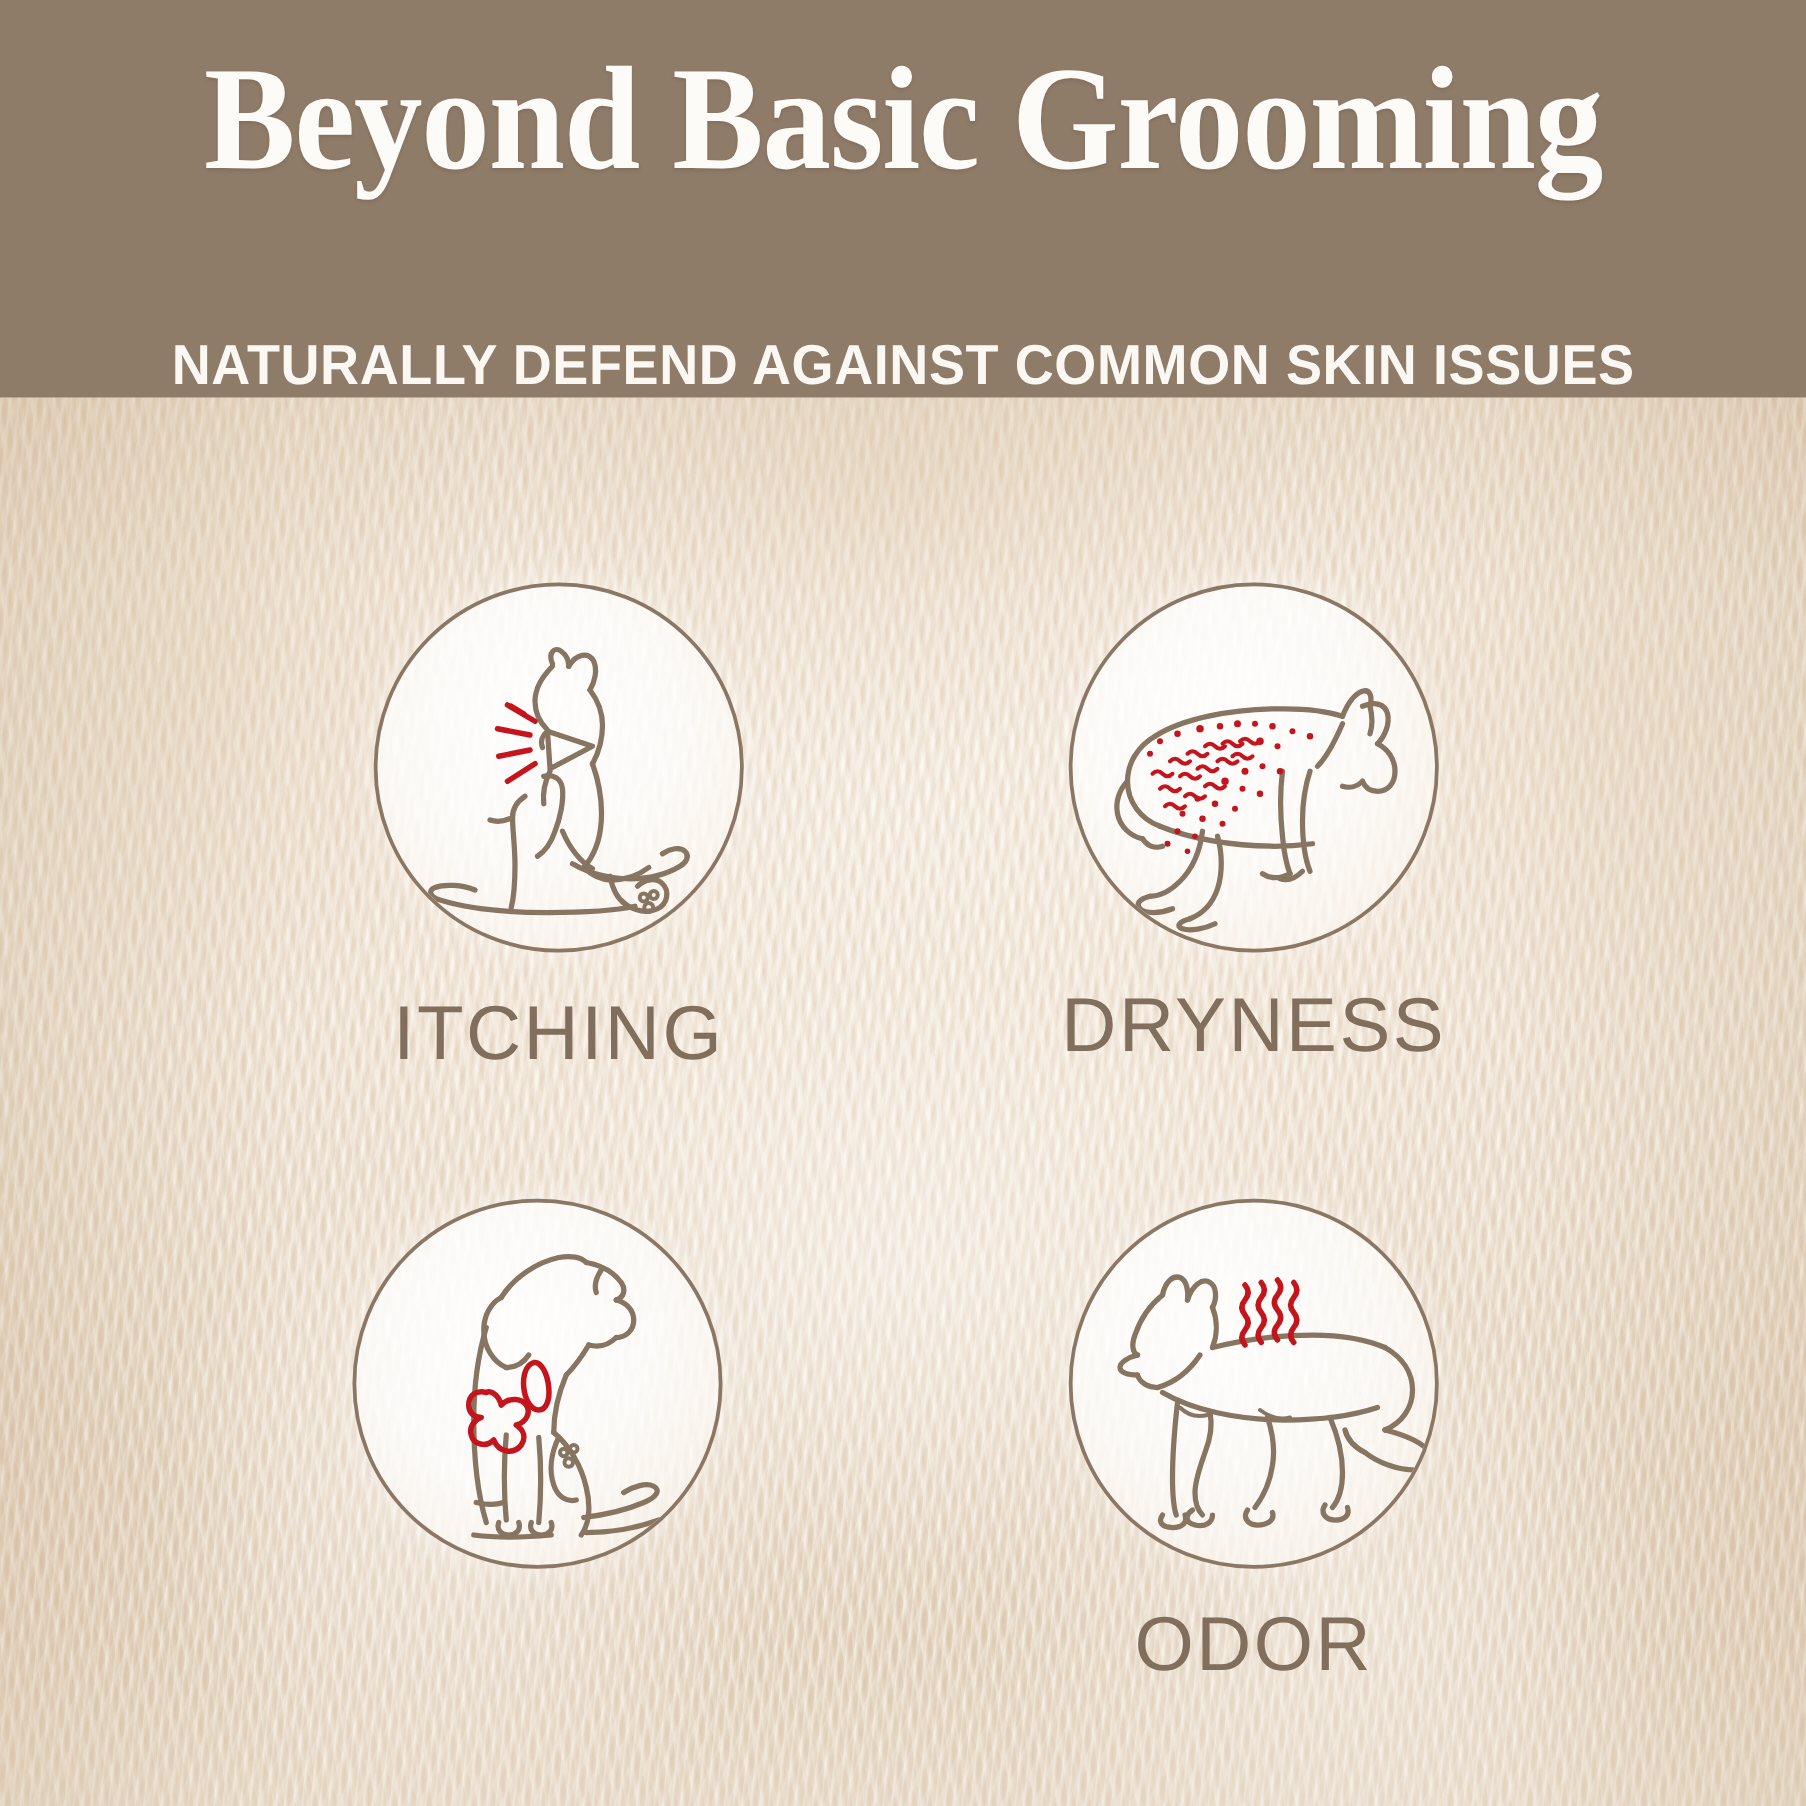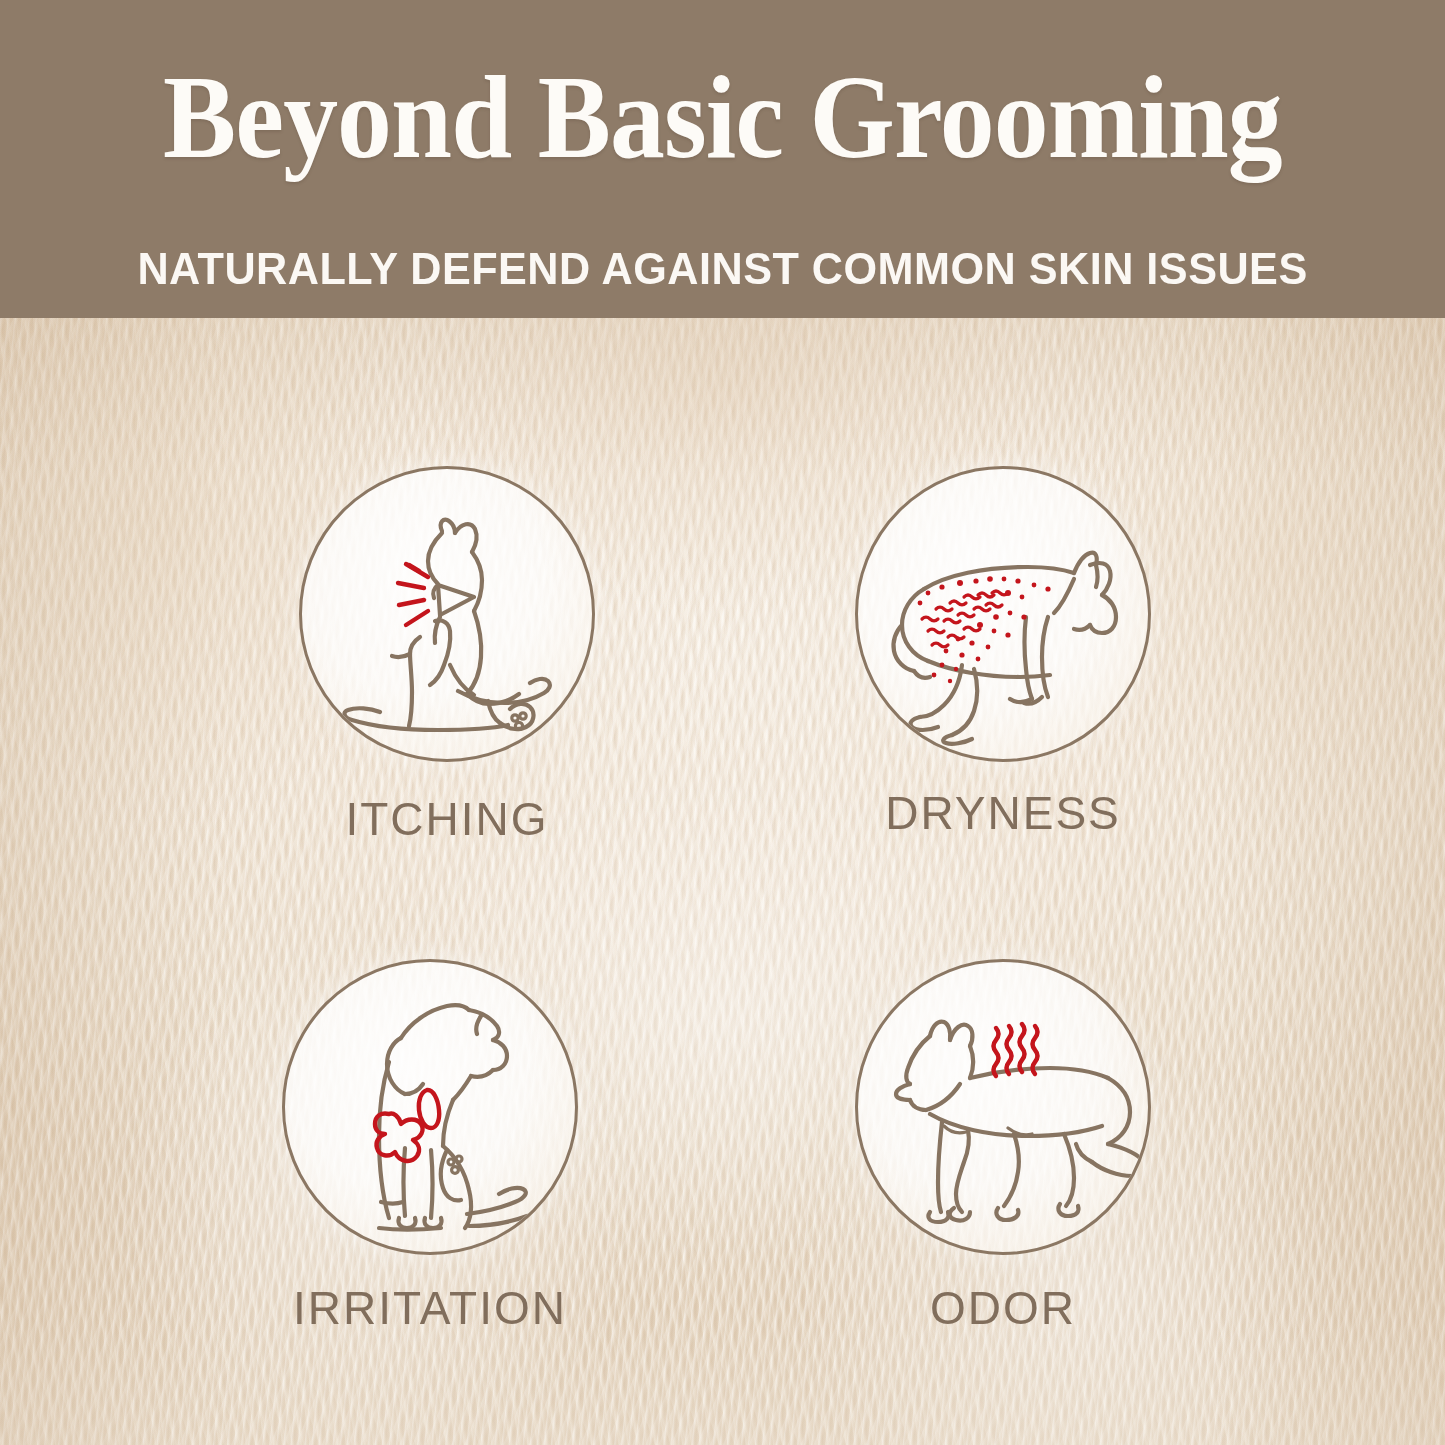--- a/index.html
+++ b/index.html
@@ -21,21 +21,21 @@
   .header{
     position:absolute;
     top:0; left:0;
     width:1445px;
     height:318px;
     background:#8e7b68;
     z-index:40;
     display:flex;
     flex-direction:column;
     align-items:center;
-    justify-content:center;
+    justify-content:space-between;
     gap:40px;
   }
   .title{
     margin-top:36px;
     color:#fdfbf7;
     font-family:"Liberation Serif", serif;
     font-weight:bold;
     font-size:118px;
     line-height:1.0;
     letter-spacing:-1px;
@@ -169,21 +169,21 @@
     top:0; left:0;
     width:296px;
     height:296px;
     display:block;
   }
   .label{
     margin-top:28px;
     color:#816e5c;
     font-family:"Liberation Sans", sans-serif;
     font-weight:normal;
-    font-size:46px;
+    font-size:61px;
     letter-spacing:2px;
     white-space:nowrap;
     line-height:1;
   }
   .cell.c1 .label{ margin-top:34px; }
   .cell.c2 .label{ }
   .cell.c3 .label{ margin-top:30px; }
   .cell.c4 .label{ margin-top:30px; }
 
   .dog-stroke{ fill:none; stroke:#877461; stroke-width:4.2; stroke-linecap:round; stroke-linejoin:round; }
@@ -367,21 +367,20 @@
           <path class="dog-stroke" d="M182 252 c16 -2 34 -6 48 -12 c10 -4 14 -10 8 -13 c-6 -3 -16 0 -24 5"></path>
           <path class="dog-stroke" d="M184 264 c20 0 42 -4 58 -10"></path>
 
           <path class="dog-stroke" d="M94 266 c16 2 40 2 62 0"></path>
           <path class="dog-stroke" d="M96 240 c8 2 16 2 22 0"></path>
 
           <path class="red-stroke" d="M104 152 c-8 -2 -14 2 -14 10 c0 6 4 10 10 10 c-6 2 -10 8 -8 14 c2 8 12 10 18 4 c4 10 16 12 22 4 c4 -6 2 -12 -4 -16 c8 -2 12 -10 8 -16 c-4 -6 -14 -6 -20 0 c-2 -8 -8 -12 -12 -10z"></path>
           <path class="red-stroke" d="M142 128 c-6 2 -9 10 -8 20 c1 10 6 18 12 18 c6 0 9 -8 8 -18 c-1 -11 -6 -21 -12 -20z"></path>
         </svg>
       </div>
-      <div class="label">IRRITATION</div>
     </div>
 
     <div class="cell c4">
       <div class="circle">
         <svg viewBox="0 0 296 296">
 
           <path class="dog-stroke" d="M72 74 c2 -10 8 -16 14 -14 c5 2 7 10 6 18"></path>
           <path class="dog-stroke" d="M92 78 c4 -12 12 -18 18 -14 c5 3 6 12 2 20"></path>
           <path class="dog-stroke" d="M72 74 c-10 8 -18 20 -22 32 c-3 8 -2 14 2 16"></path>
           <path class="dog-stroke" d="M52 122 c-8 2 -14 6 -14 10 c0 4 6 6 14 6"></path>

